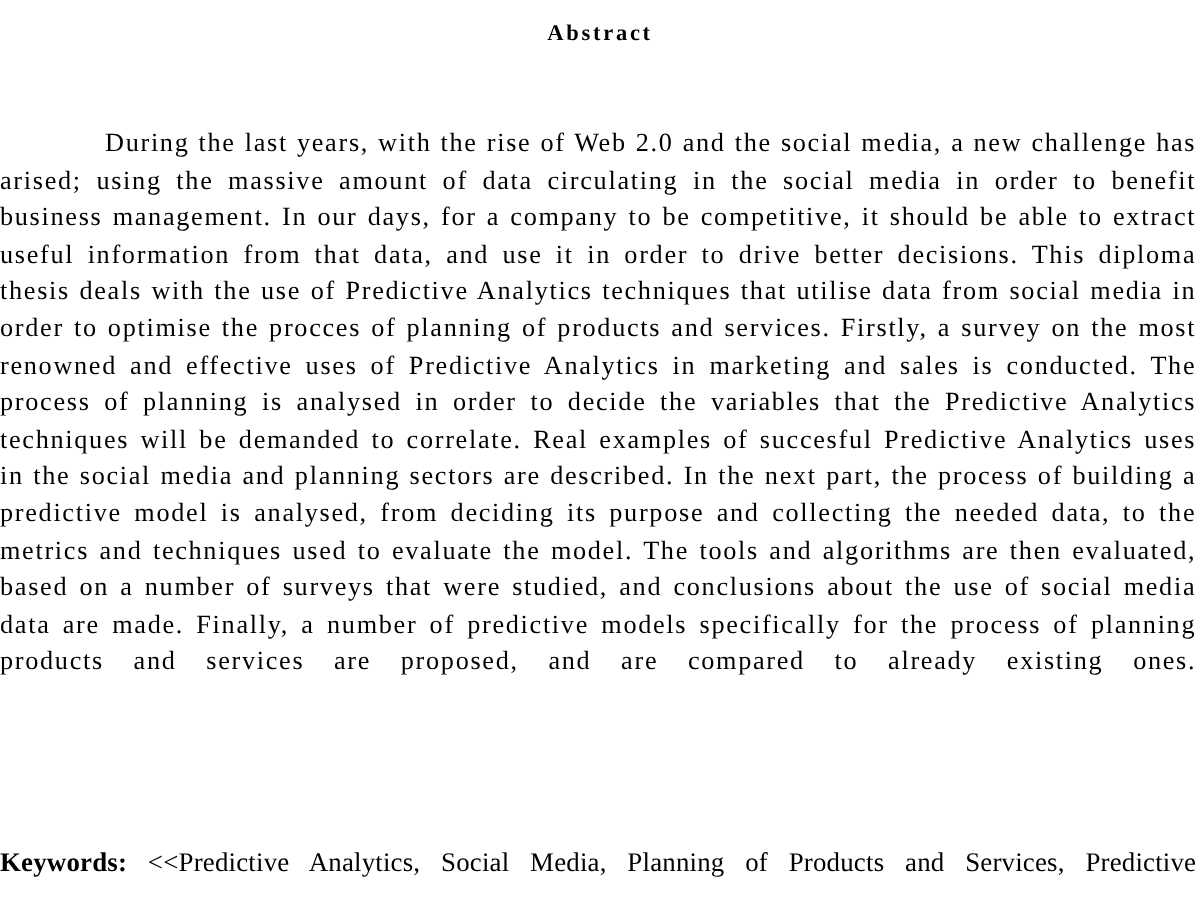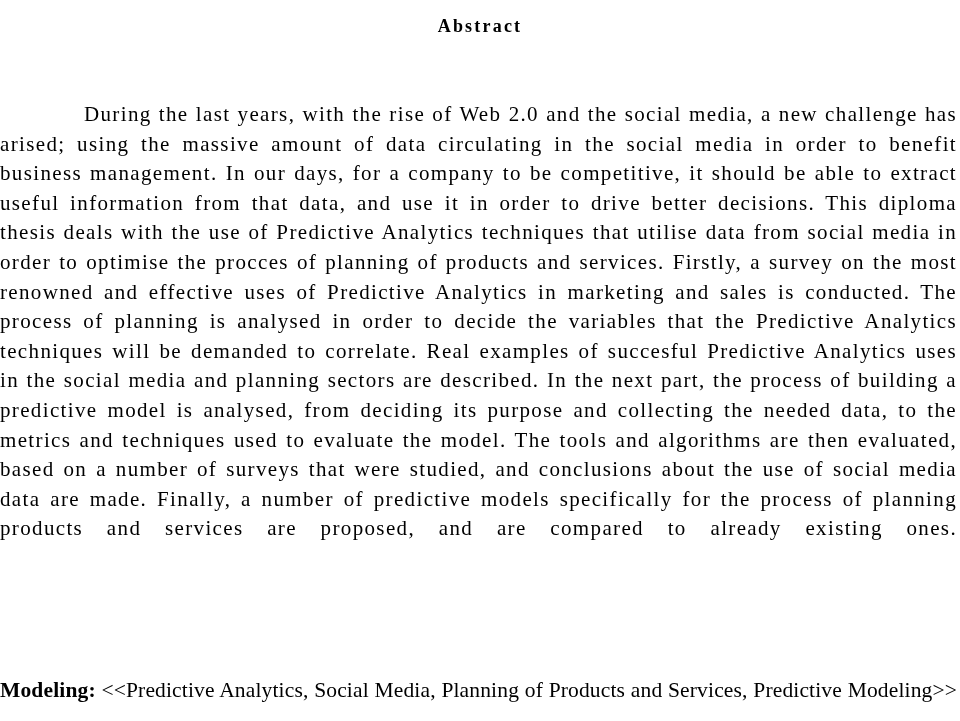--- a/index.html
+++ b/index.html
@@ -86,15 +86,15 @@
 </style>
 </head>
 <body>
 
 <div class="page">
 
   <h1 class="abstract-title">Abstract</h1>
 
   <p class="abstract-body">During the last years, with the rise of Web 2.0 and the social media, a new challenge has arised; using the massive amount of data circulating in the social media in order to benefit business management. In our days, for a company to be competitive, it should be able to extract useful information from that data, and use it in order to drive better decisions. This diploma thesis deals with the use of Predictive Analytics techniques that utilise data from social media in order to optimise the procces of planning of products and services. Firstly, a survey on the most renowned and effective uses of Predictive Analytics in marketing and sales is conducted. The process of planning is analysed in order to decide the variables that the Predictive Analytics techniques will be demanded to correlate. Real examples of succesful Predictive Analytics uses in the social media and planning sectors are described. In the next part, the process of building a predictive model is analysed, from deciding its purpose and collecting the needed data, to the metrics and techniques used to evaluate the model. The tools and algorithms are then evaluated, based on a number of surveys that were studied, and conclusions about the use of social media data are made. Finally, a number of predictive models specifically for the process of planning products and services are proposed, and are compared to already existing ones.</p>
 
-  <p class="keywords"><span class="keywords-label">Modeling: </span><span class="keywords-value">&lt;&lt;Predictive Analytics, Social Media, Planning of Products and Services, Predictive Modeling&gt;&gt;</span></p>
+  <p class="keywords"><span class="keywords-label">Keywords: </span><span class="keywords-value">&lt;&lt;Predictive Analytics, Social Media, Planning of Products and Services, Predictive Modeling&gt;&gt;</span></p>
 
 </div>
 
 </body></html>

